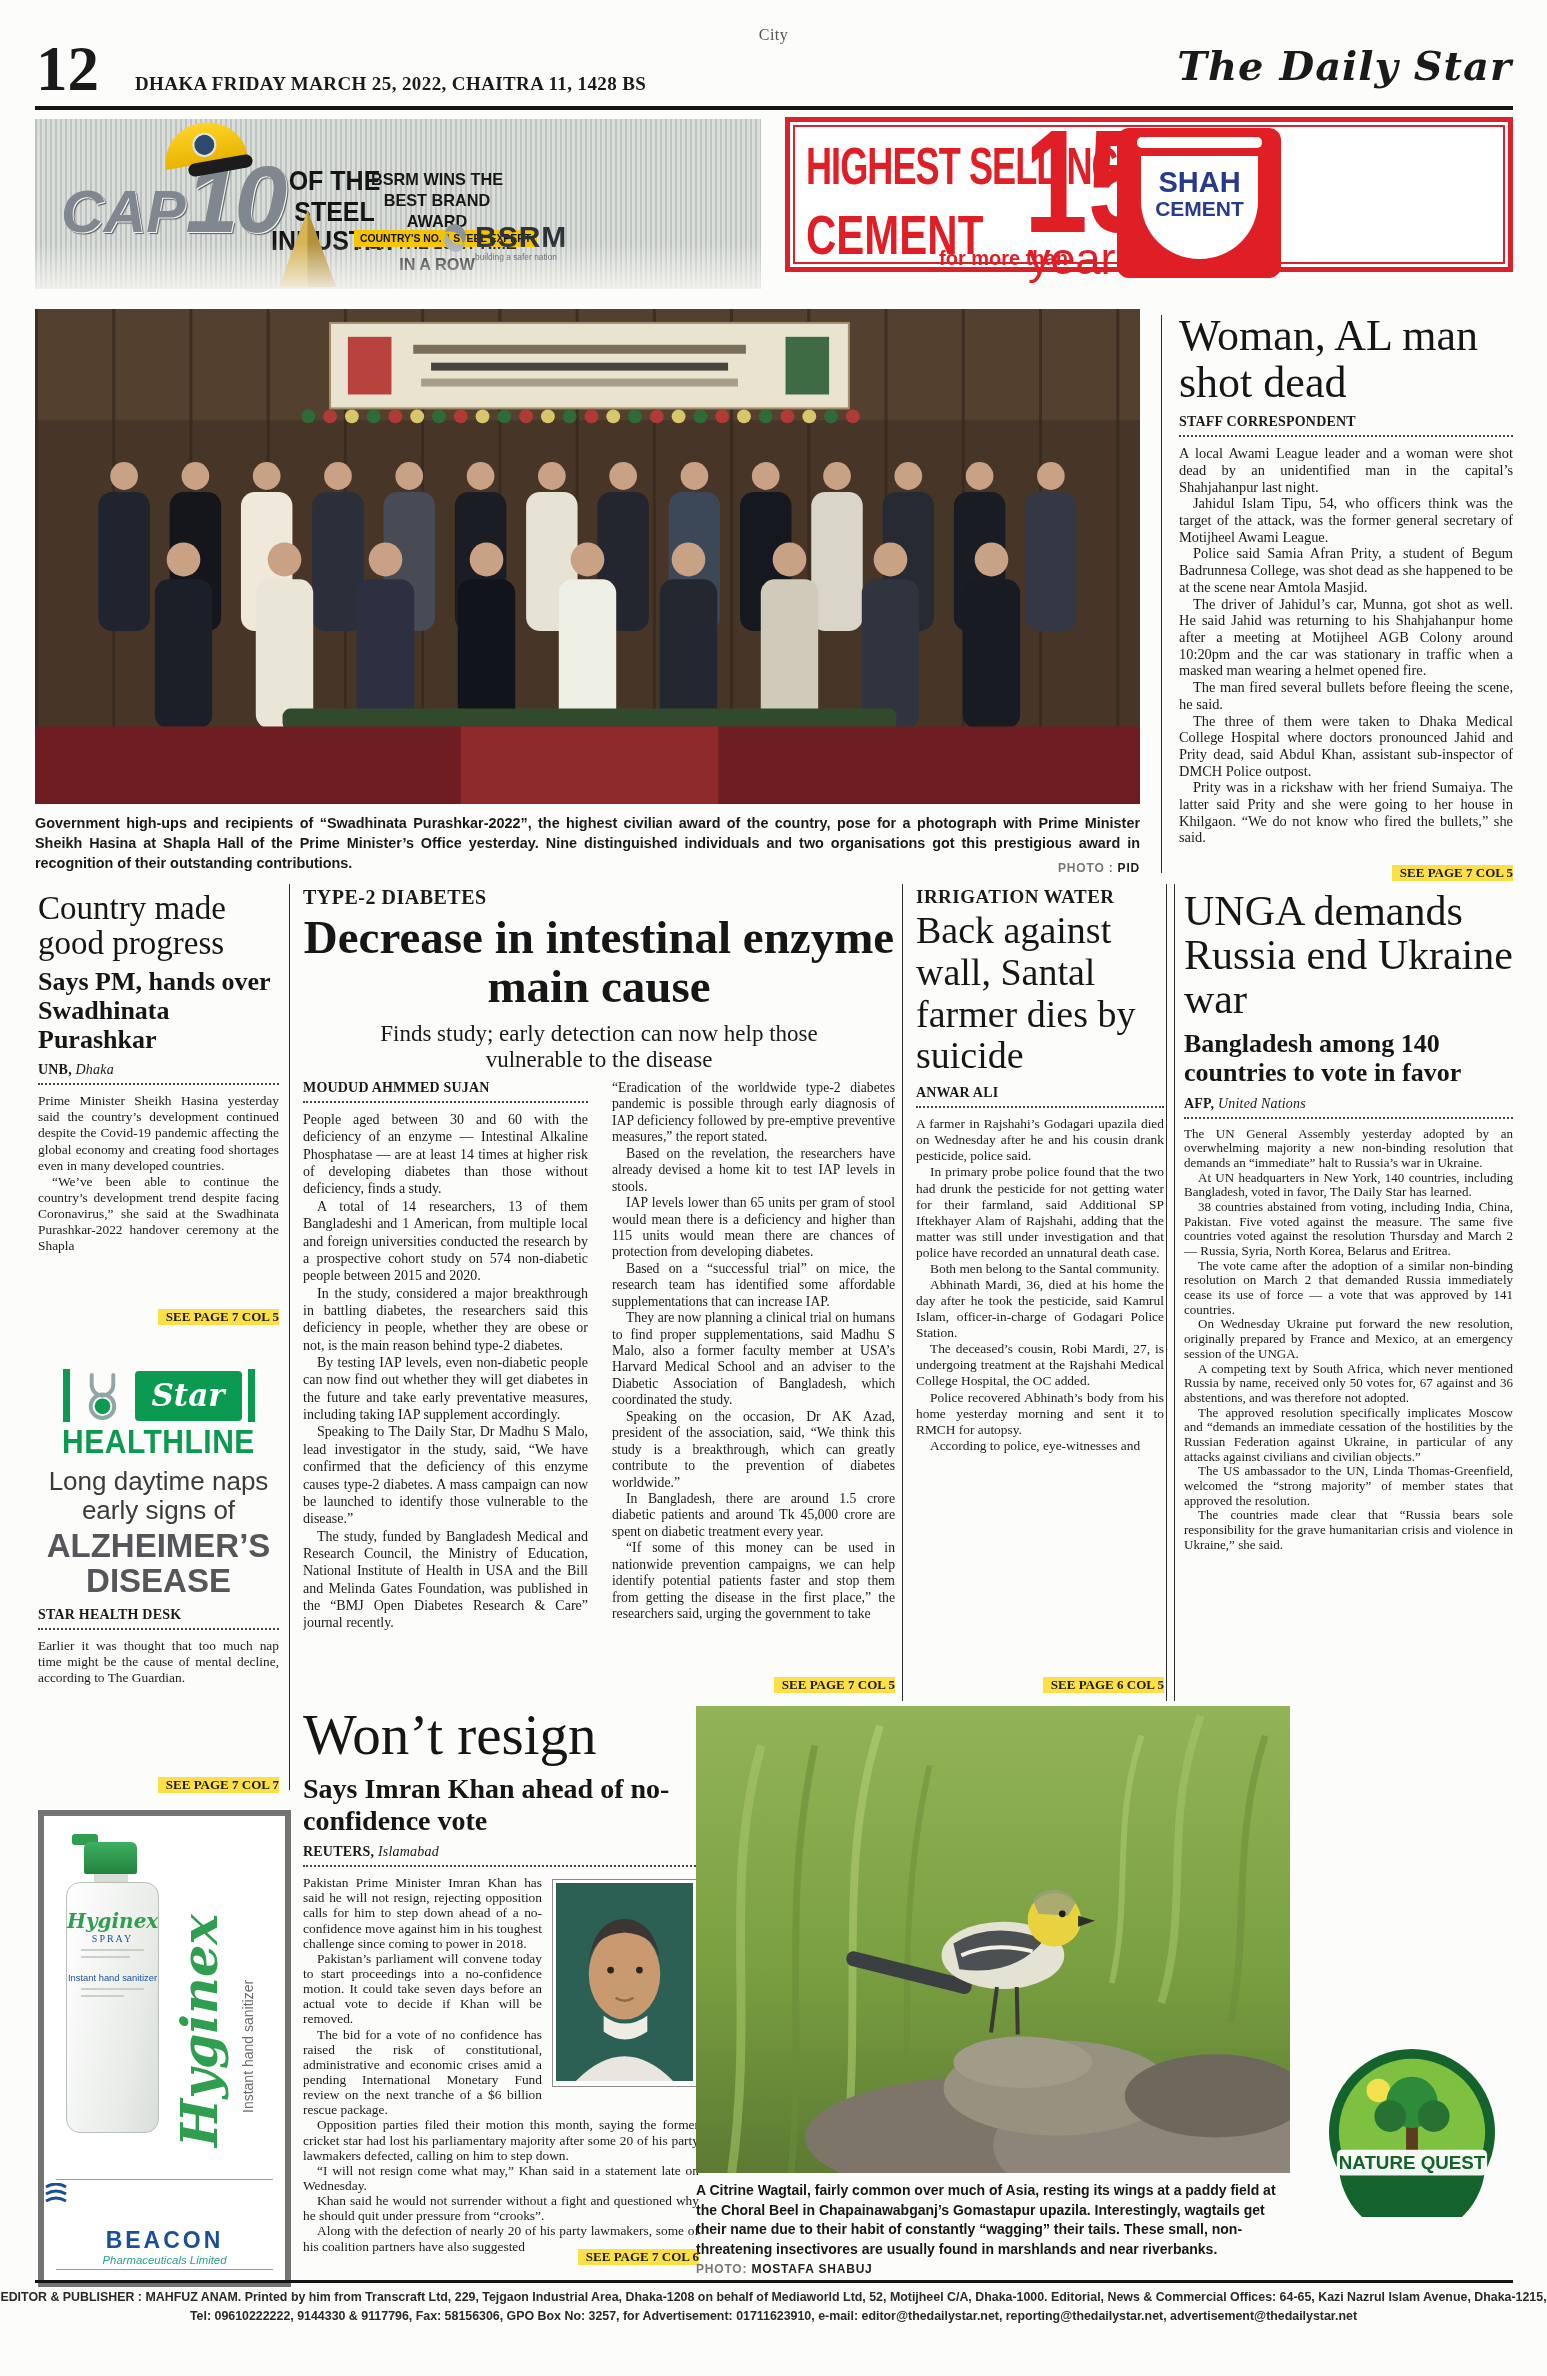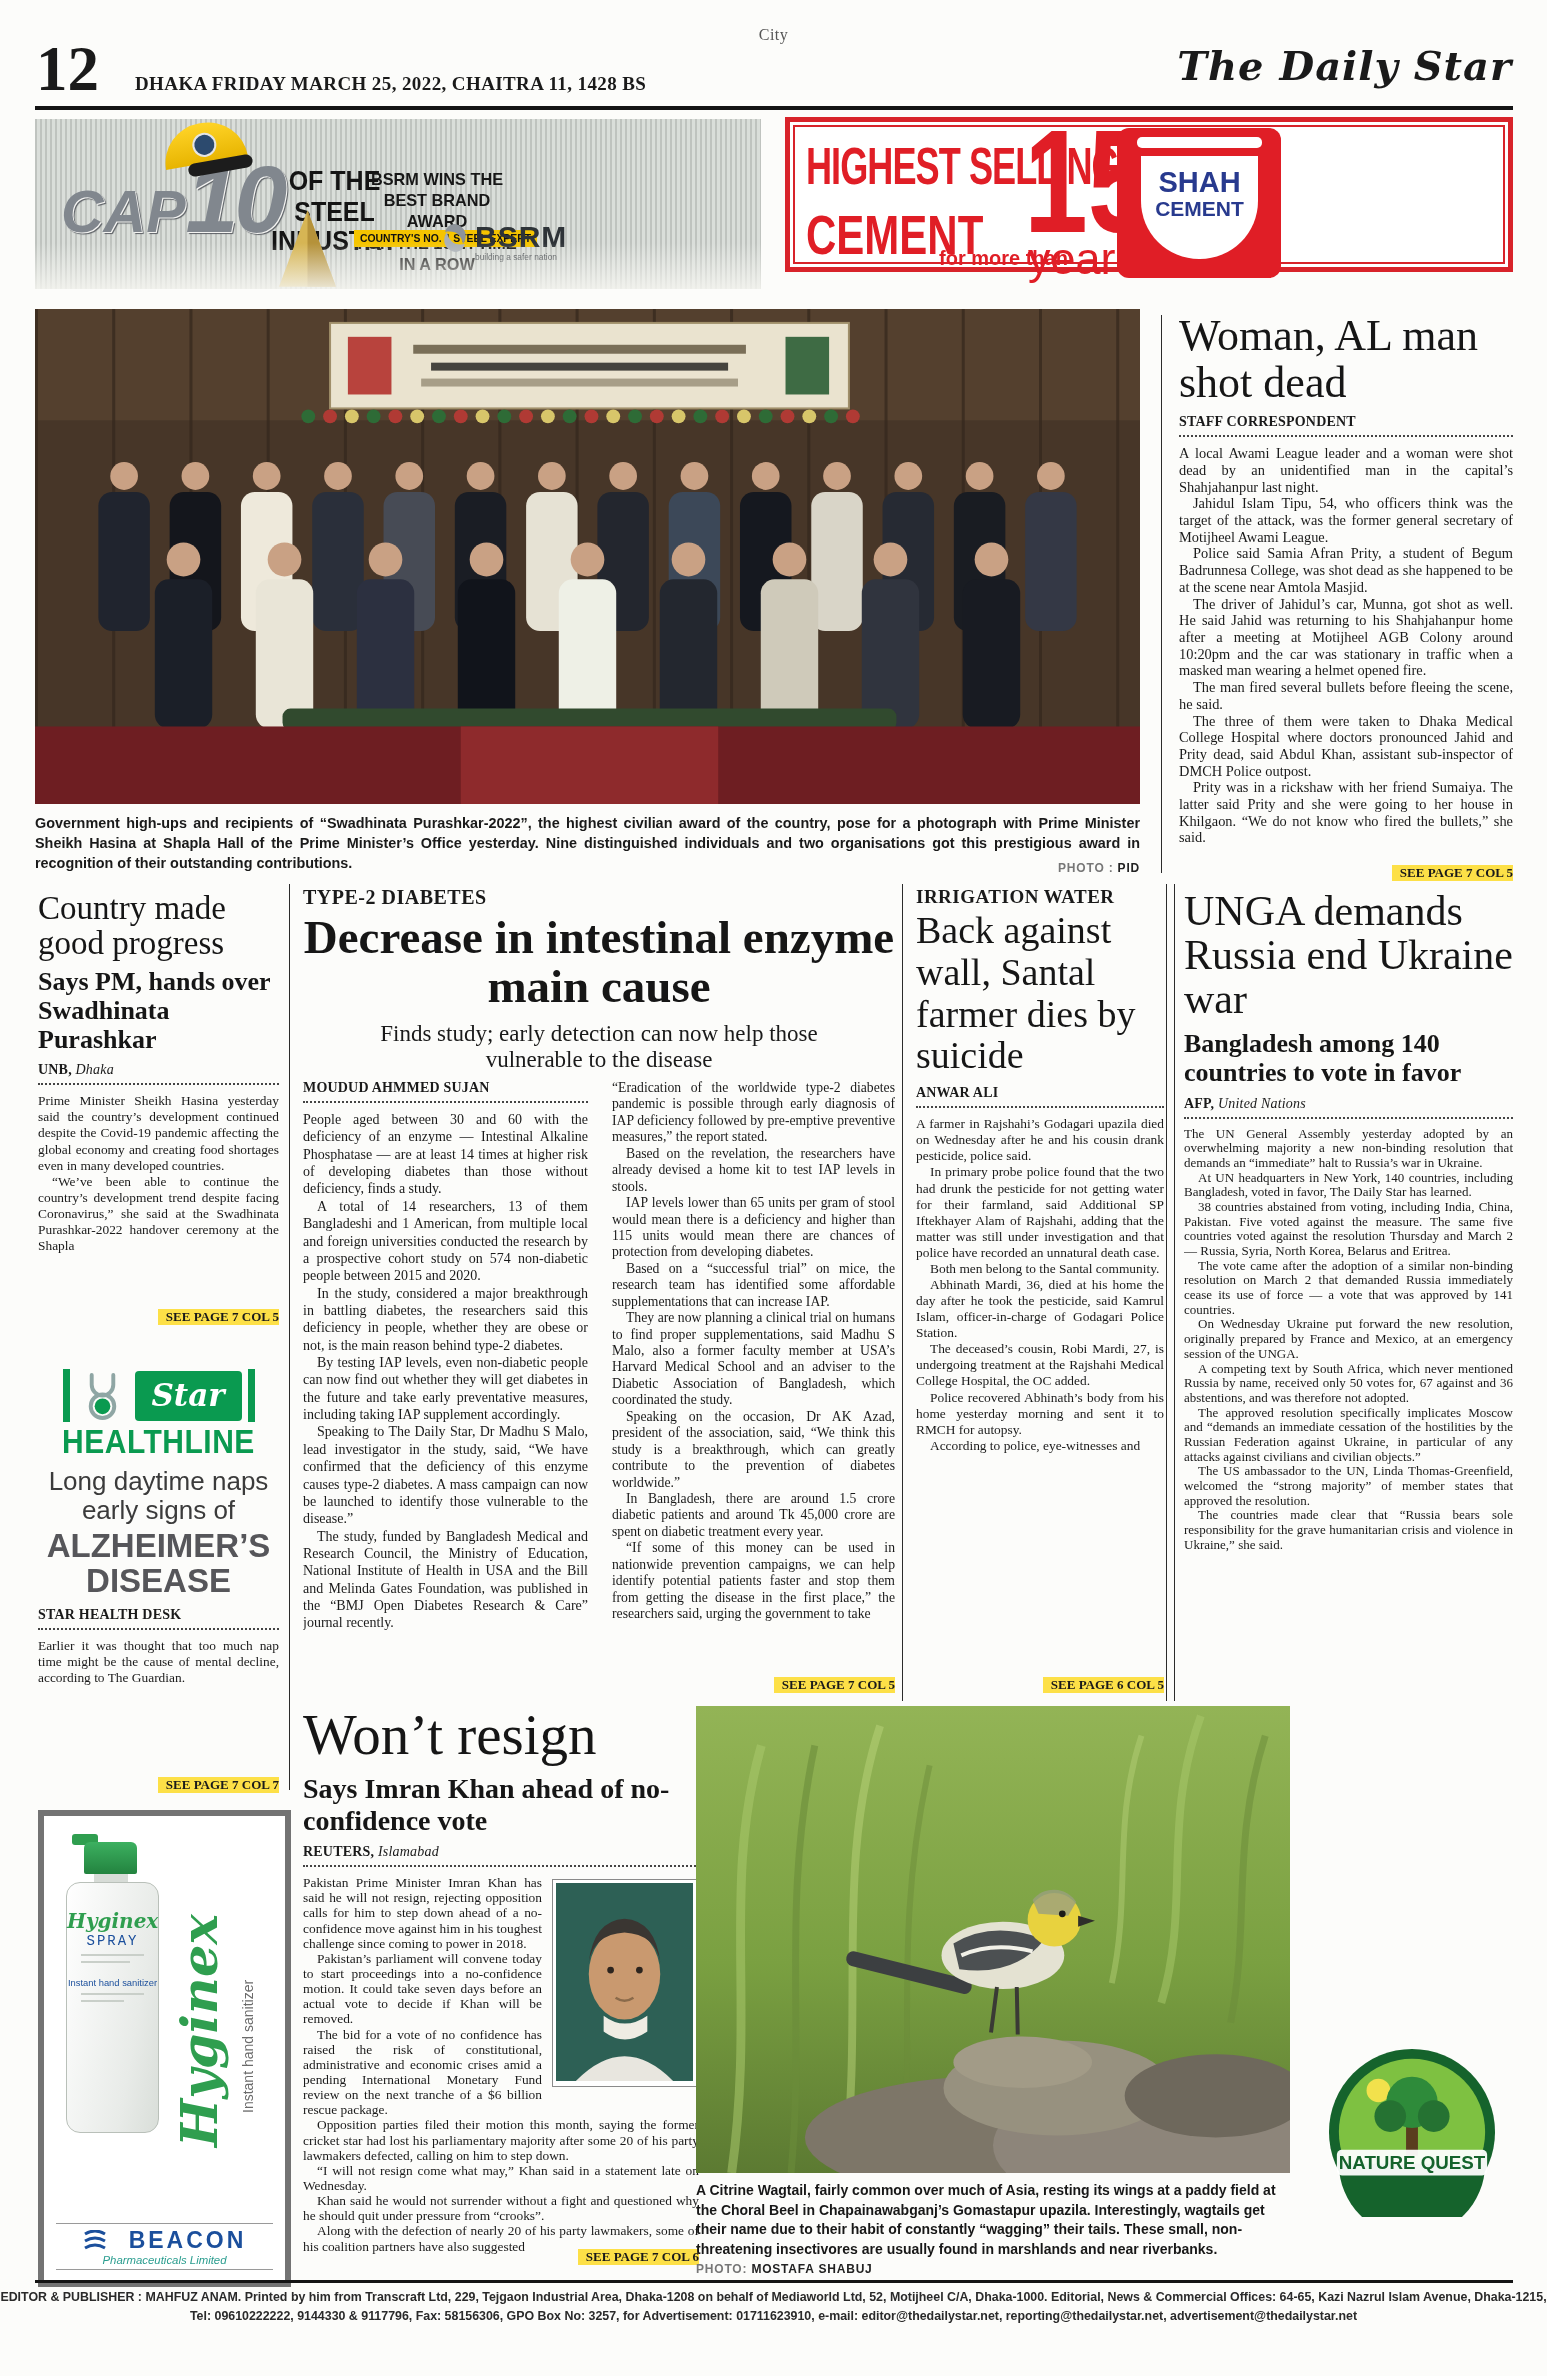--- a/index.html
+++ b/index.html
@@ -78,30 +78,30 @@
   .hl-bold{text-align:center;font-family:"Liberation Sans",sans-serif;font-weight:bold;font-size:33px;line-height:1.05;color:#56565a;margin-top:4px;}
   
   .hyg{background:#fff;border:6px solid #737373;}
   .bottle{position:absolute;left:10px;top:16px;width:117px;height:313px;}
   .b-nozzle{position:absolute;left:18px;top:2px;width:26px;height:11px;background:#2f9e4f;border-radius:3px;}
   .b-cap{position:absolute;left:30px;top:10px;width:53px;height:32px;background:linear-gradient(#3cb060,#23833f);border-radius:6px 6px 2px 2px;}
   .b-neck{position:absolute;left:40px;top:42px;width:34px;height:9px;background:#d7dcd7;}
   .b-body{position:absolute;left:12px;top:50px;width:91px;height:249px;background:linear-gradient(100deg,#ffffff,#e8ebe8 70%,#d9ded9);
       border:1px solid #b9c0b9;border-radius:14px;text-align:center;}
   .b-brand{margin-top:26px;font-family:"DejaVu Serif",serif;font-style:italic;font-weight:bold;font-size:20px;color:#2f9e4f;}
-  .b-spray{font-family:Liberation Mono, monospace;font-size:14px;color:#1b4f9c;letter-spacing:2px;}
+  .b-spray{font-family:Liberation Serif, serif;font-size:10px;color:#1b4f9c;letter-spacing:2px;}
   .b-line{height:2px;background:#c9cfc9;margin:5px 14px 0;}
   .b-small{margin-top:14px;font-family:"Liberation Sans",sans-serif;font-size:9.4px;color:#1b4f9c;}
   .v-brand{position:absolute;left:125px;top:24px;height:307px;writing-mode:vertical-rl;transform:rotate(180deg);
       font-family:"DejaVu Serif",serif;font-style:italic;font-weight:bold;font-size:51px;color:#2f9e4f;}
   .v-sub{position:absolute;left:196px;top:59px;height:238px;writing-mode:vertical-rl;transform:rotate(180deg);
       font-family:"Liberation Sans",sans-serif;font-size:14px;color:#6b6b6b;}
   .beacon{position:absolute;left:0;bottom:8px;width:100%;text-align:center;}
   .beacon .rule{height:1px;background:#9a9a9a;margin:3px 12px;}
-  .beacon-row{display:flex;justify-content:center;align-items:center;gap:22px;}
+  .beacon-row{display:flex;justify-content:center;gap:22px;flex-direction:column;}
   .beacon-name{font-family:"Liberation Sans",sans-serif;font-weight:bold;font-size:23px;color:#1b4f9c;letter-spacing:3px;}
   .beacon-sub{font-family:"Liberation Sans",sans-serif;font-style:italic;font-size:11.4px;color:#2a9d8f;}
   
   .imran-photo{float:right;width:147px;height:208px;margin:4px 0 6px 10px;border:1px solid #8a8a8a;padding:3px;background:#fff;box-sizing:border-box;}
   
   .bird-cap{font-family:"Liberation Sans",sans-serif;font-weight:bold;font-size:14px;line-height:1.4;color:#171717;}
   
   .footer-line{left:0;width:100%;text-align:center;font-family:"Liberation Sans",sans-serif;font-weight:bold;font-size:12.4px;color:#2a2a2a;}
 </style>
 </head>

